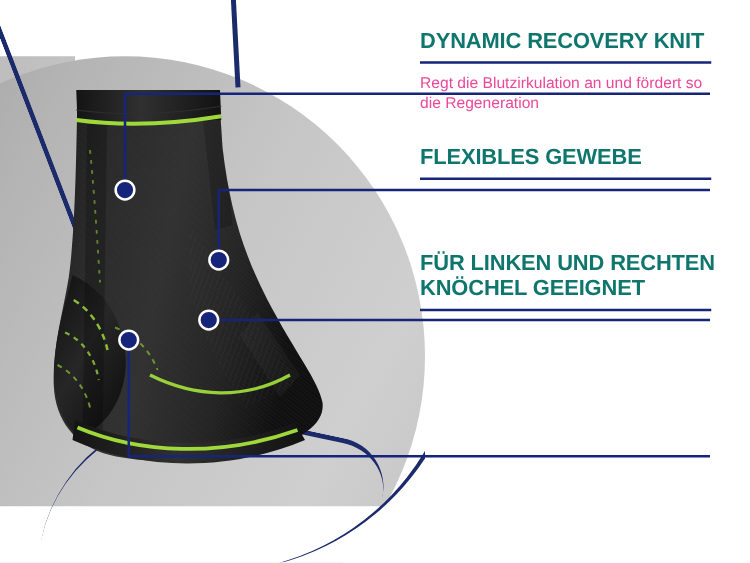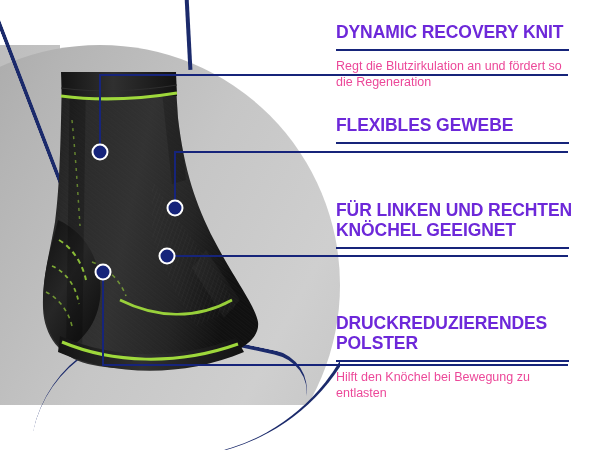--- a/index.html
+++ b/index.html
@@ -120,21 +120,21 @@
     top: 0;
     width: 248px;
     height: 450px;
   }
   .feature {
     position: absolute;
     left: 0;
     width: 244px;
   }
   .feature-title {
-    color: #6d28d9;
+    color: #0f766e;
     font-weight: bold;
     font-size: 17.5px;
     line-height: 20px;
     letter-spacing: -0.1px;
     margin: 0;
   }
   .feature-rule {
     height: 2px;
     background: #16247a;
     margin: 7px 0 7px 0;
@@ -279,20 +279,15 @@
     <div class="feature f2">
       <p class="feature-title">FLEXIBLES GEWEBE</p>
       <div class="feature-rule"></div>
     </div>
 
     <div class="feature f3">
       <p class="feature-title">FÜR LINKEN UND RECHTEN KNÖCHEL GEEIGNET</p>
       <div class="feature-rule"></div>
     </div>
 
-    <div class="feature f4">
-      <p class="feature-title">DRUCKREDUZIERENDES POLSTER</p>
-      <div class="feature-rule"></div>
-      <p class="feature-desc">Hilft den Knöchel bei Bewegung zu entlasten</p>
-    </div>
 
   </div>
 </div>
 
 </body></html>

